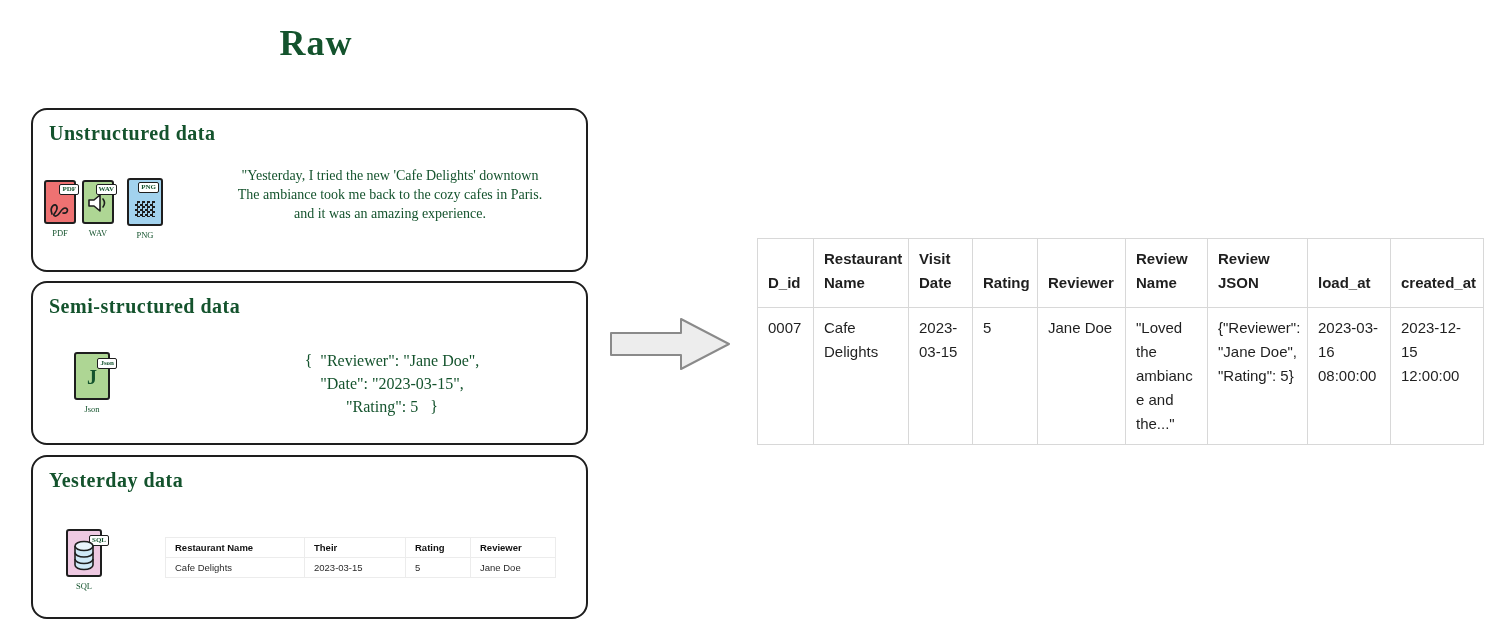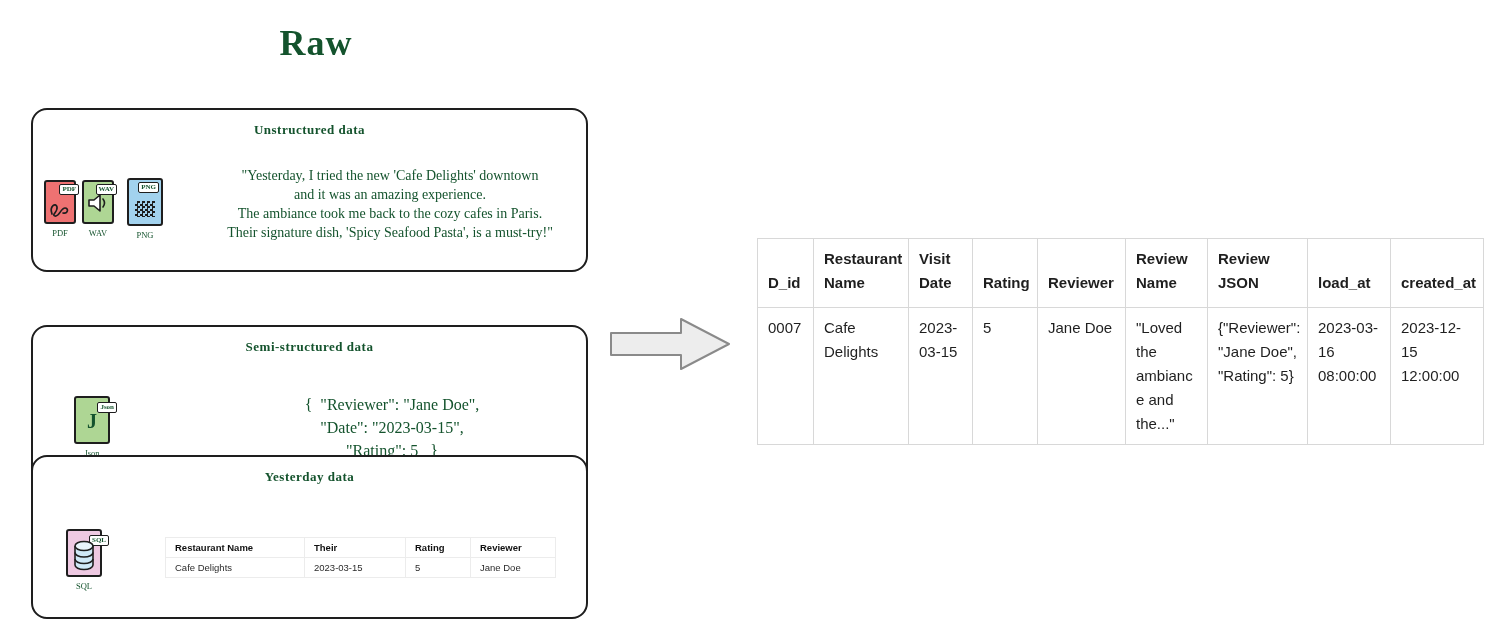--- a/index.html
+++ b/index.html
@@ -8,25 +8,25 @@
 
   .hand { font-family: cursive; color: #14532d; }
 
   .big-title { position: absolute; text-align: center; font-size: 36px; font-weight: 700; letter-spacing: 1px; }
   .title-raw { left: 231px; top: 22px; width: 170px; }
   .title-processed { left: 1040px; top: 28px; width: 235px; font-size: 38px; }
 
   .sketch-box { position: absolute; left: 31px; width: 557px; height: 164px;
     border: 2.5px solid #1e1e1e; border-radius: 16px; background: #ffffff; }
   .box-unstructured { top: 108px; }
-  .box-semi { top: 281px; margin-top: 44px; }
+  .box-semi { top: 281px; }
   .box-structured { top: 455px; }
 
-  .box-title { position: absolute; left: 0; top: 12px; width: 100%; text-align: center;
-    font-size: 13px; font-weight: 600; letter-spacing: 0.5px; }
+  .box-title { position: absolute; left: 16px; top: 12px; width: 100%; 
+    font-size: 20px; font-weight: 600; letter-spacing: 0.5px; }
 
   
   .file-icon { position: absolute; border: 2px solid #1e1e1e; border-radius: 3px; }
   .file-icon .tab { position: absolute; top: 2px; right: -5px; background: #ffffff;
     border: 1.5px solid #1e1e1e; border-radius: 2px; font-size: 7px; font-weight: 700;
     line-height: 9px; padding: 0 2px; white-space: nowrap; }
   .icon-label { position: absolute; text-align: center; font-size: 8.5px; }
 
   .glyph-svg { position: absolute; left: 50%; transform: translateX(-50%); bottom: 4px; }
   .checker { position: absolute; left: 50%; transform: translateX(-50%); bottom: 7px;
@@ -95,23 +95,22 @@
     <div class="icon-label hand" style="left:49px; top:118px; width:32px;">WAV</div>
 
     <div class="file-icon" style="left:94px; top:68px; width:36px; height:48px; background:#a2d2ee;">
       <span class="tab hand" style="right:2px;">PNG</span>
       <div class="checker"></div>
     </div>
     <div class="icon-label hand" style="left:94px; top:120px; width:36px;">PNG</div>
 
     <div class="quote-block hand">
       <span>"Yesterday, I tried the new 'Cafe Delights' downtown</span>
+      <span>The ambiance took me back to the cozy cafes in Paris.</span>
       <span>and it was an amazing experience.</span>
-      <span>The ambiance took me back to the cozy cafes in Paris.</span>
-      <span>Their signature dish, 'Spicy Seafood Pasta', is a must-try!"</span>
     </div>
   </section>
 
   <section class="sketch-box box-semi">
     <div class="box-title hand">Semi-structured data</div>
 
     <div class="file-icon" style="left:41px; top:69px; width:36px; height:48px; background:#aed694;">
       <span class="tab hand" style="right:-9px; top:4px;">Json</span>
       <div class="json-letter hand">J</div>
     </div>

